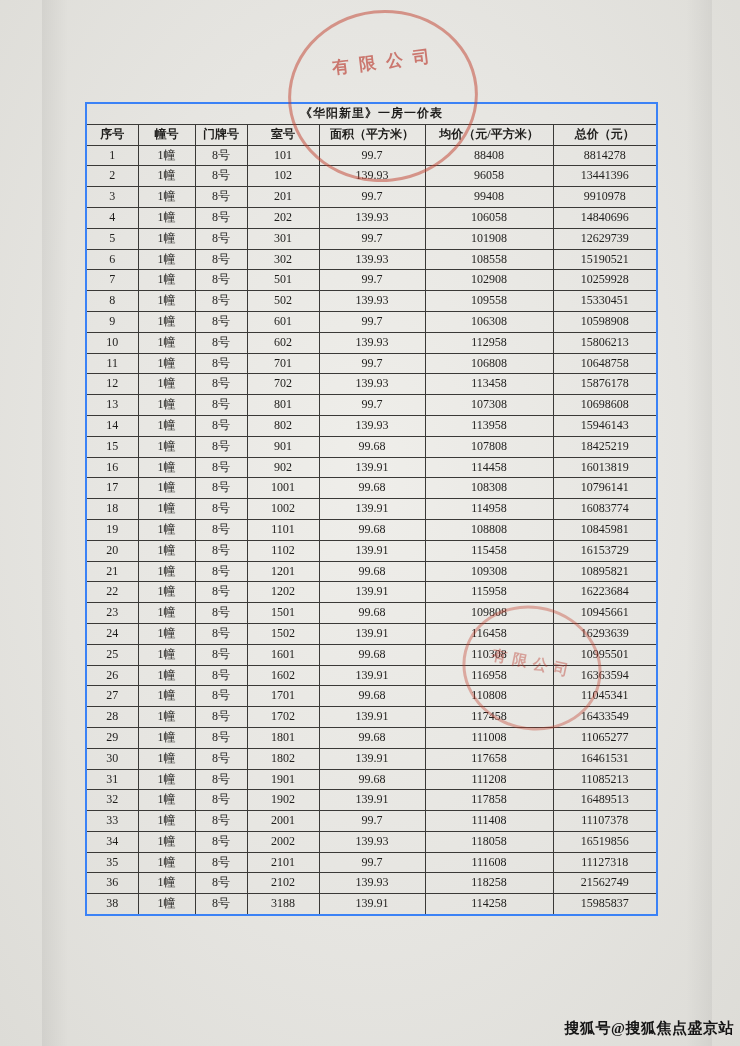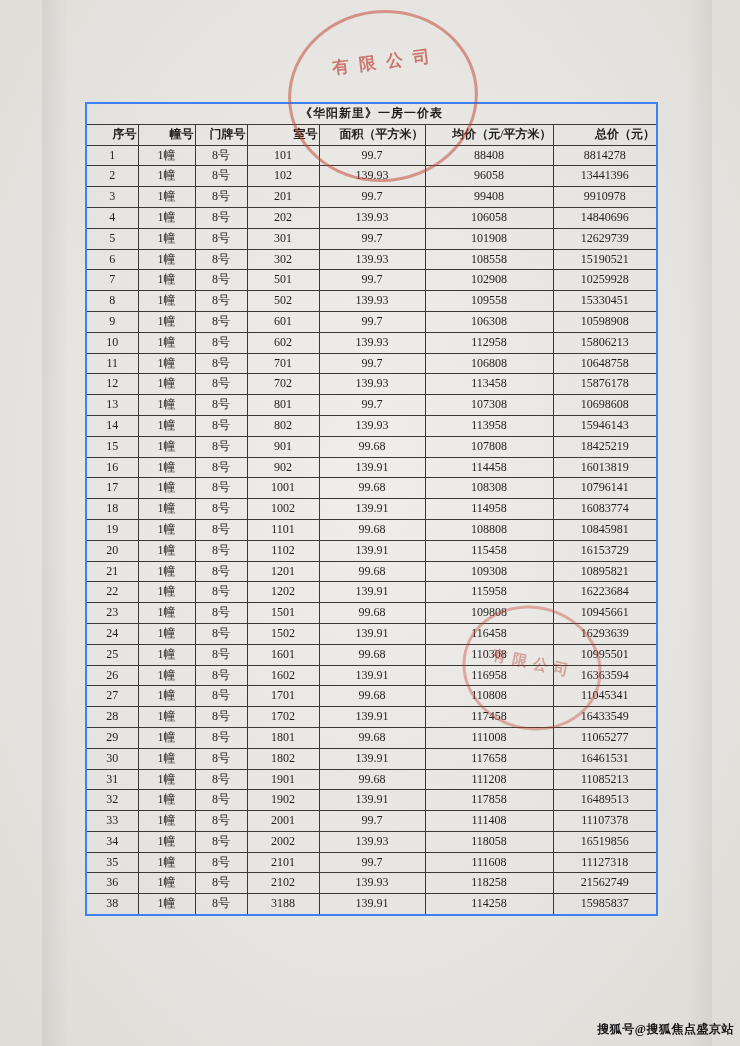--- a/index.html
+++ b/index.html
@@ -35,21 +35,21 @@
     white-space:nowrap; overflow:hidden;
   }
   td.title-cell {
     font-size:14.5px; font-weight:bold; height:23px; line-height:23px;
     letter-spacing:1px;
   }
   td.location-cell {
     text-align:left; font-size:12.5px; height:18px; line-height:18px;
     padding-left:4px;
   }
-  tr.header-row td { font-weight:bold; font-size:12px;text-align:right; }
+  tr.header-row td { font-weight:bold; font-size:12px; }
 
   
   .seal { position:absolute; pointer-events:none; }
   .seal-circle {
     position:absolute; border-radius:50%;
     border:3px solid rgba(194,64,46,0.50);
   }
   .seal-top { left:288px; top:10px; width:190px; height:172px; }
   .seal-top .seal-circle { left:0; top:0; right:0; bottom:0; transform:rotate(-6deg); }
   .seal-top .seal-text {
@@ -61,21 +61,21 @@
   .seal-mid { left:462px; top:606px; width:140px; height:124px; }
   .seal-mid .seal-circle { left:0; top:0; right:0; bottom:0; border-color:rgba(194,64,46,0.38); transform:rotate(14deg); }
   .seal-mid .seal-text {
     position:absolute; left:16px; top:48px; width:110px;
     color:rgba(186,52,40,0.40); font-size:15px; font-weight:bold;
     letter-spacing:6px; transform:rotate(12deg); text-align:center;
   }
 
   .watermark {
     position:absolute; right:6px; bottom:8px;
-    font-size:12px; font-weight:bold; color:#141414;
+    font-size:15px; font-weight:bold; color:#141414;
     letter-spacing:0.5px;
   }
 </style>
 </head>
 <body>
 
 <div class="scan-shade-left"></div>
 <div class="scan-shade-right"></div>
 
 <table class="doc-table">

